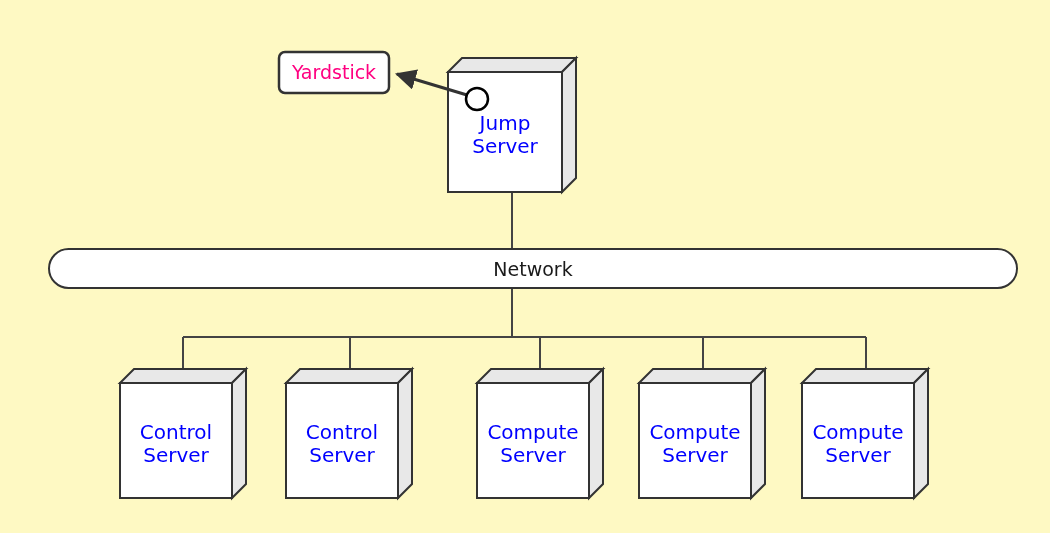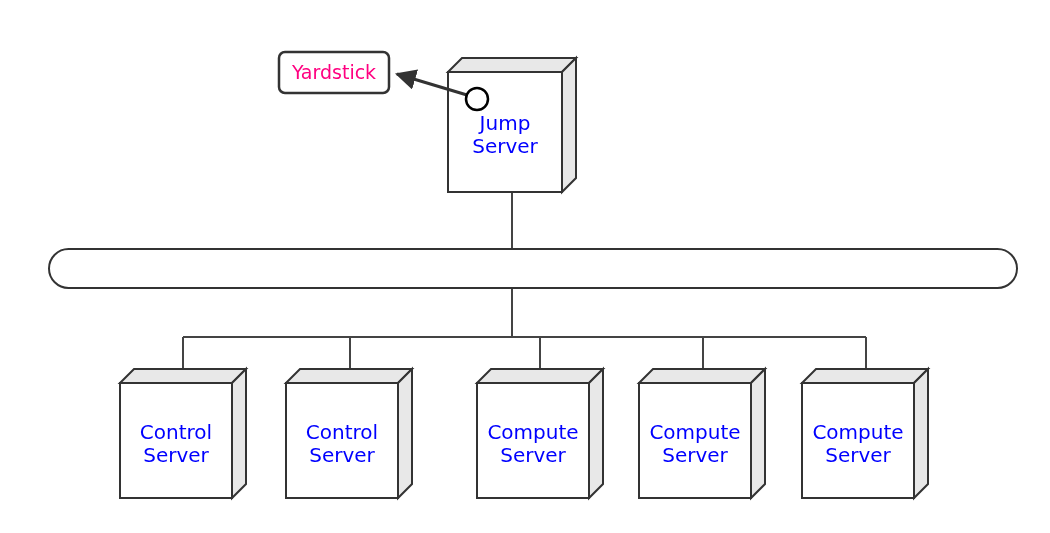--- a/index.html
+++ b/index.html
@@ -8,21 +8,21 @@
     padding: 0;
     background: #000000;
   }
   body {
     font-family: "DejaVu Sans", sans-serif;
   }
   #canvas {
     position: relative;
     width: 1050px;
     height: 533px;
-    background: #ffffff;
+    background: #fef9c3;
     overflow: hidden;
     text-decoration: underline;
   }
   #diagram-svg {
     position: absolute;
     left: 0;
     top: 0;
     width: 1050px;
     height: 533px;
     display: block;
@@ -116,20 +116,21 @@
       <polygon points="914,383 928,369 928,484 914,498" fill="#E8E8E8" stroke="#333333" stroke-width="2"></polygon>
       <rect x="802" y="383" width="112" height="115" fill="#FFFFFF" stroke="#333333" stroke-width="2"></rect>
     </g>
 
   </svg>
 
   <div class="lbl lbl-pink" style="left:279px; top:61px; width:110px;">Yardstick</div>
 
   <div class="lbl lbl-blue" style="left:448px; top:112px; width:114px;"><span>Jump</span><br><span>Server</span></div>
 
+  <div class="lbl lbl-black" style="left:49px; top:258px; width:968px;">Network</div>
 
   <div class="lbl lbl-blue" style="left:120px; top:421px; width:112px;"><span>Control</span><br><span>Server</span></div>
 
   <div class="lbl lbl-blue" style="left:286px; top:421px; width:112px;"><span>Control</span><br><span>Server</span></div>
 
   <div class="lbl lbl-blue" style="left:477px; top:421px; width:112px;"><span>Compute</span><br><span>Server</span></div>
 
   <div class="lbl lbl-blue" style="left:639px; top:421px; width:112px;"><span>Compute</span><br><span>Server</span></div>
 
   <div class="lbl lbl-blue" style="left:802px; top:421px; width:112px;"><span>Compute</span><br><span>Server</span></div>

